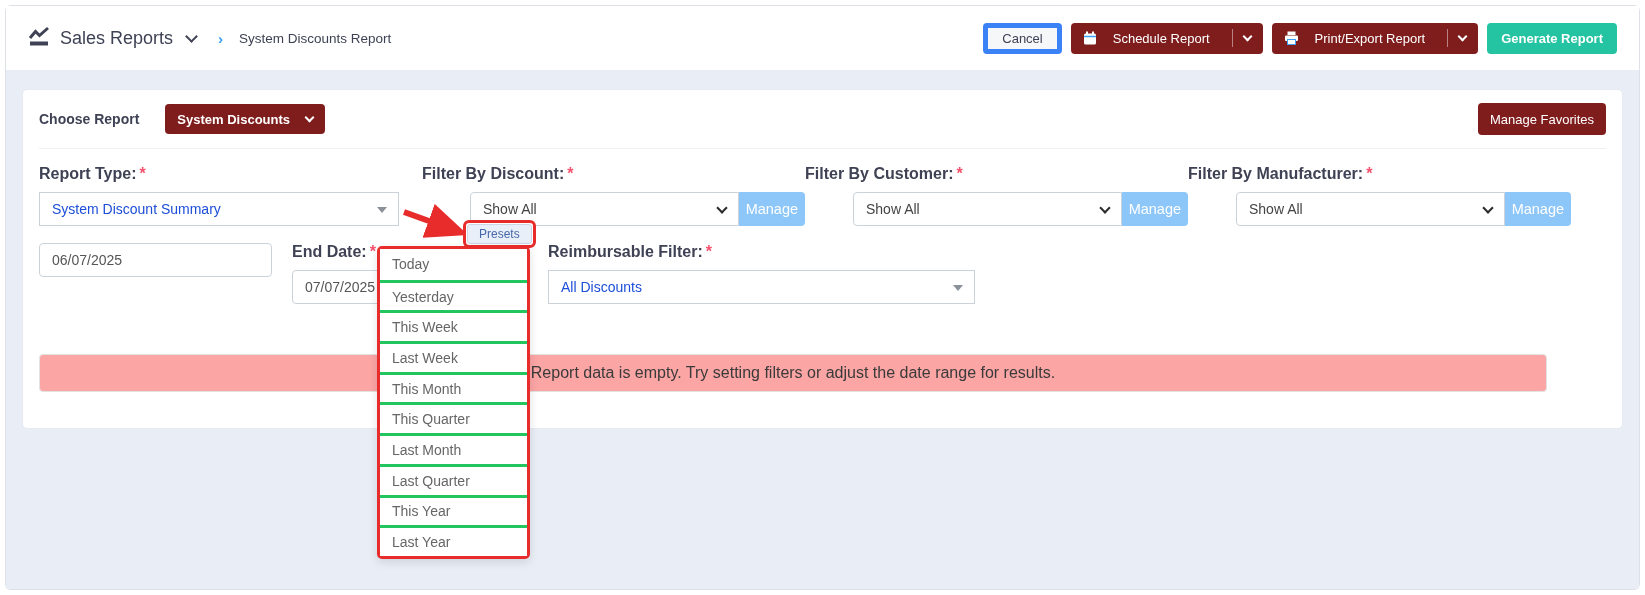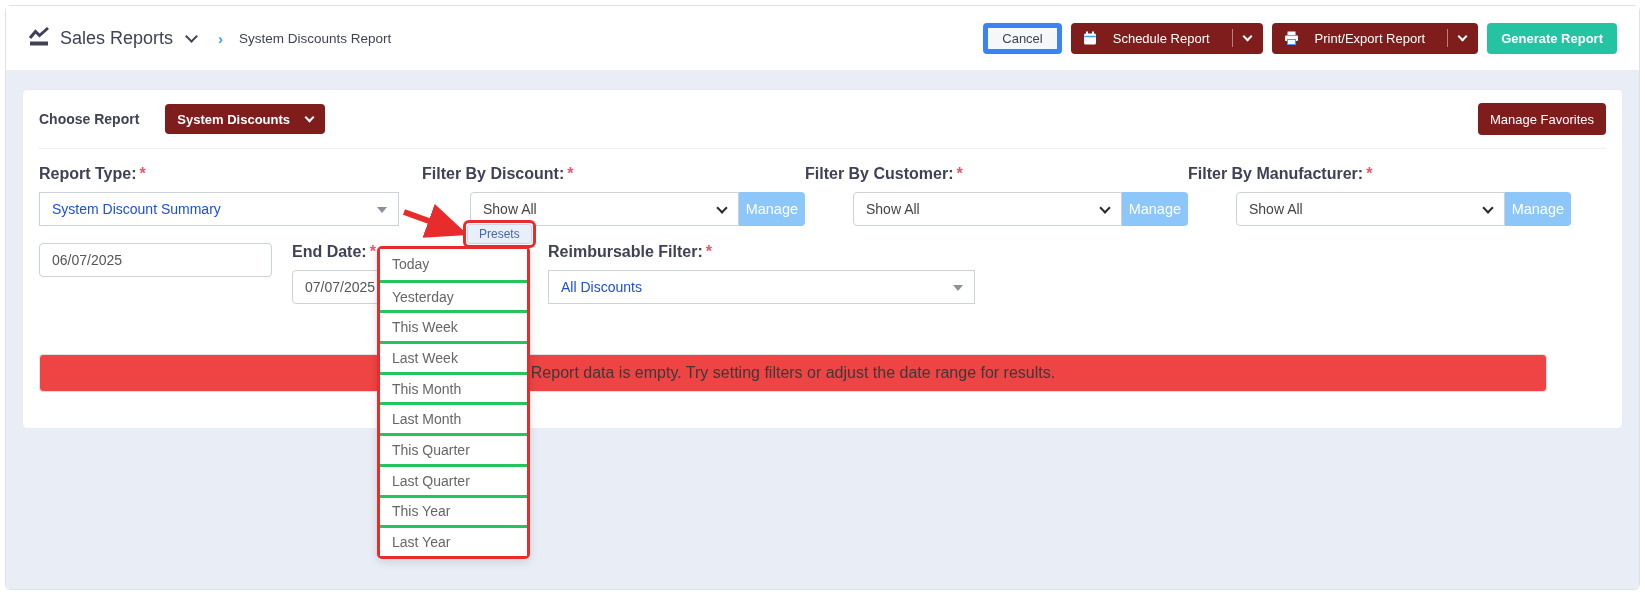--- a/index.html
+++ b/index.html
@@ -59,21 +59,21 @@
                    transform:rotate(45deg); }
   .btn-manage { width:72px; height:34px; background:#8dc6f8; color:#fff; border:none;
                 border-radius:0 4px 4px 0; font-size:14.5px; font-family:"Liberation Sans",sans-serif;
                 cursor:pointer; }
   .txtin { height:34px; border:1px solid #ccd2da; border-radius:4px; background:#fff;
            font-size:14px; color:#555; padding:0 12px; font-family:"Liberation Sans",sans-serif; }
 
   .w360 { width:360px; } .w288 { width:288px; } .w233 { width:233px; } .w361 { width:427px; }
   .col383 { width:383px; } .col253 { width:253px; } .col256 { width:256px; }
 
-  .empty-bar { margin-top:50px; width:1508px; height:38px; background:#ef4444;
+  .empty-bar { margin-top:50px; width:1508px; height:38px; background:#fca5a5;
                border:1px solid #e3e3e3; border-radius:4px; display:flex; align-items:center;
                justify-content:center; font-size:16px; color:#3a3a3a; }
 
   
   .overlay { position:absolute; left:0; top:0; width:1645px; height:595px; pointer-events:none; }
   .overlay .clickable { pointer-events:auto; }
   .presets-box { position:absolute; left:463px; top:220px; border:3px solid #e82c2c; border-radius:6px;
                  background:#fff; padding:1px; }
   .presets-btn { display:block; background:#e9eff8; border:1px solid #ccd6e4; border-radius:3px;
                  color:#4667a9; font-size:12px; padding:2px 11px; font-family:"Liberation Sans",sans-serif;
@@ -235,23 +235,23 @@
         <div class="preset-item">Today</div>
 
         <div class="preset-item">Yesterday</div>
 
         <div class="preset-item">This Week</div>
 
         <div class="preset-item">Last Week</div>
 
         <div class="preset-item">This Month</div>
 
+        <div class="preset-item">This Quarter</div>
+
         <div class="preset-item">Last Month</div>
-
-        <div class="preset-item">This Quarter</div>
 
         <div class="preset-item">Last Quarter</div>
 
         <div class="preset-item">This Year</div>
 
         <div class="preset-item">Last Year</div>
       </div>
   </div>
 </div>
 

